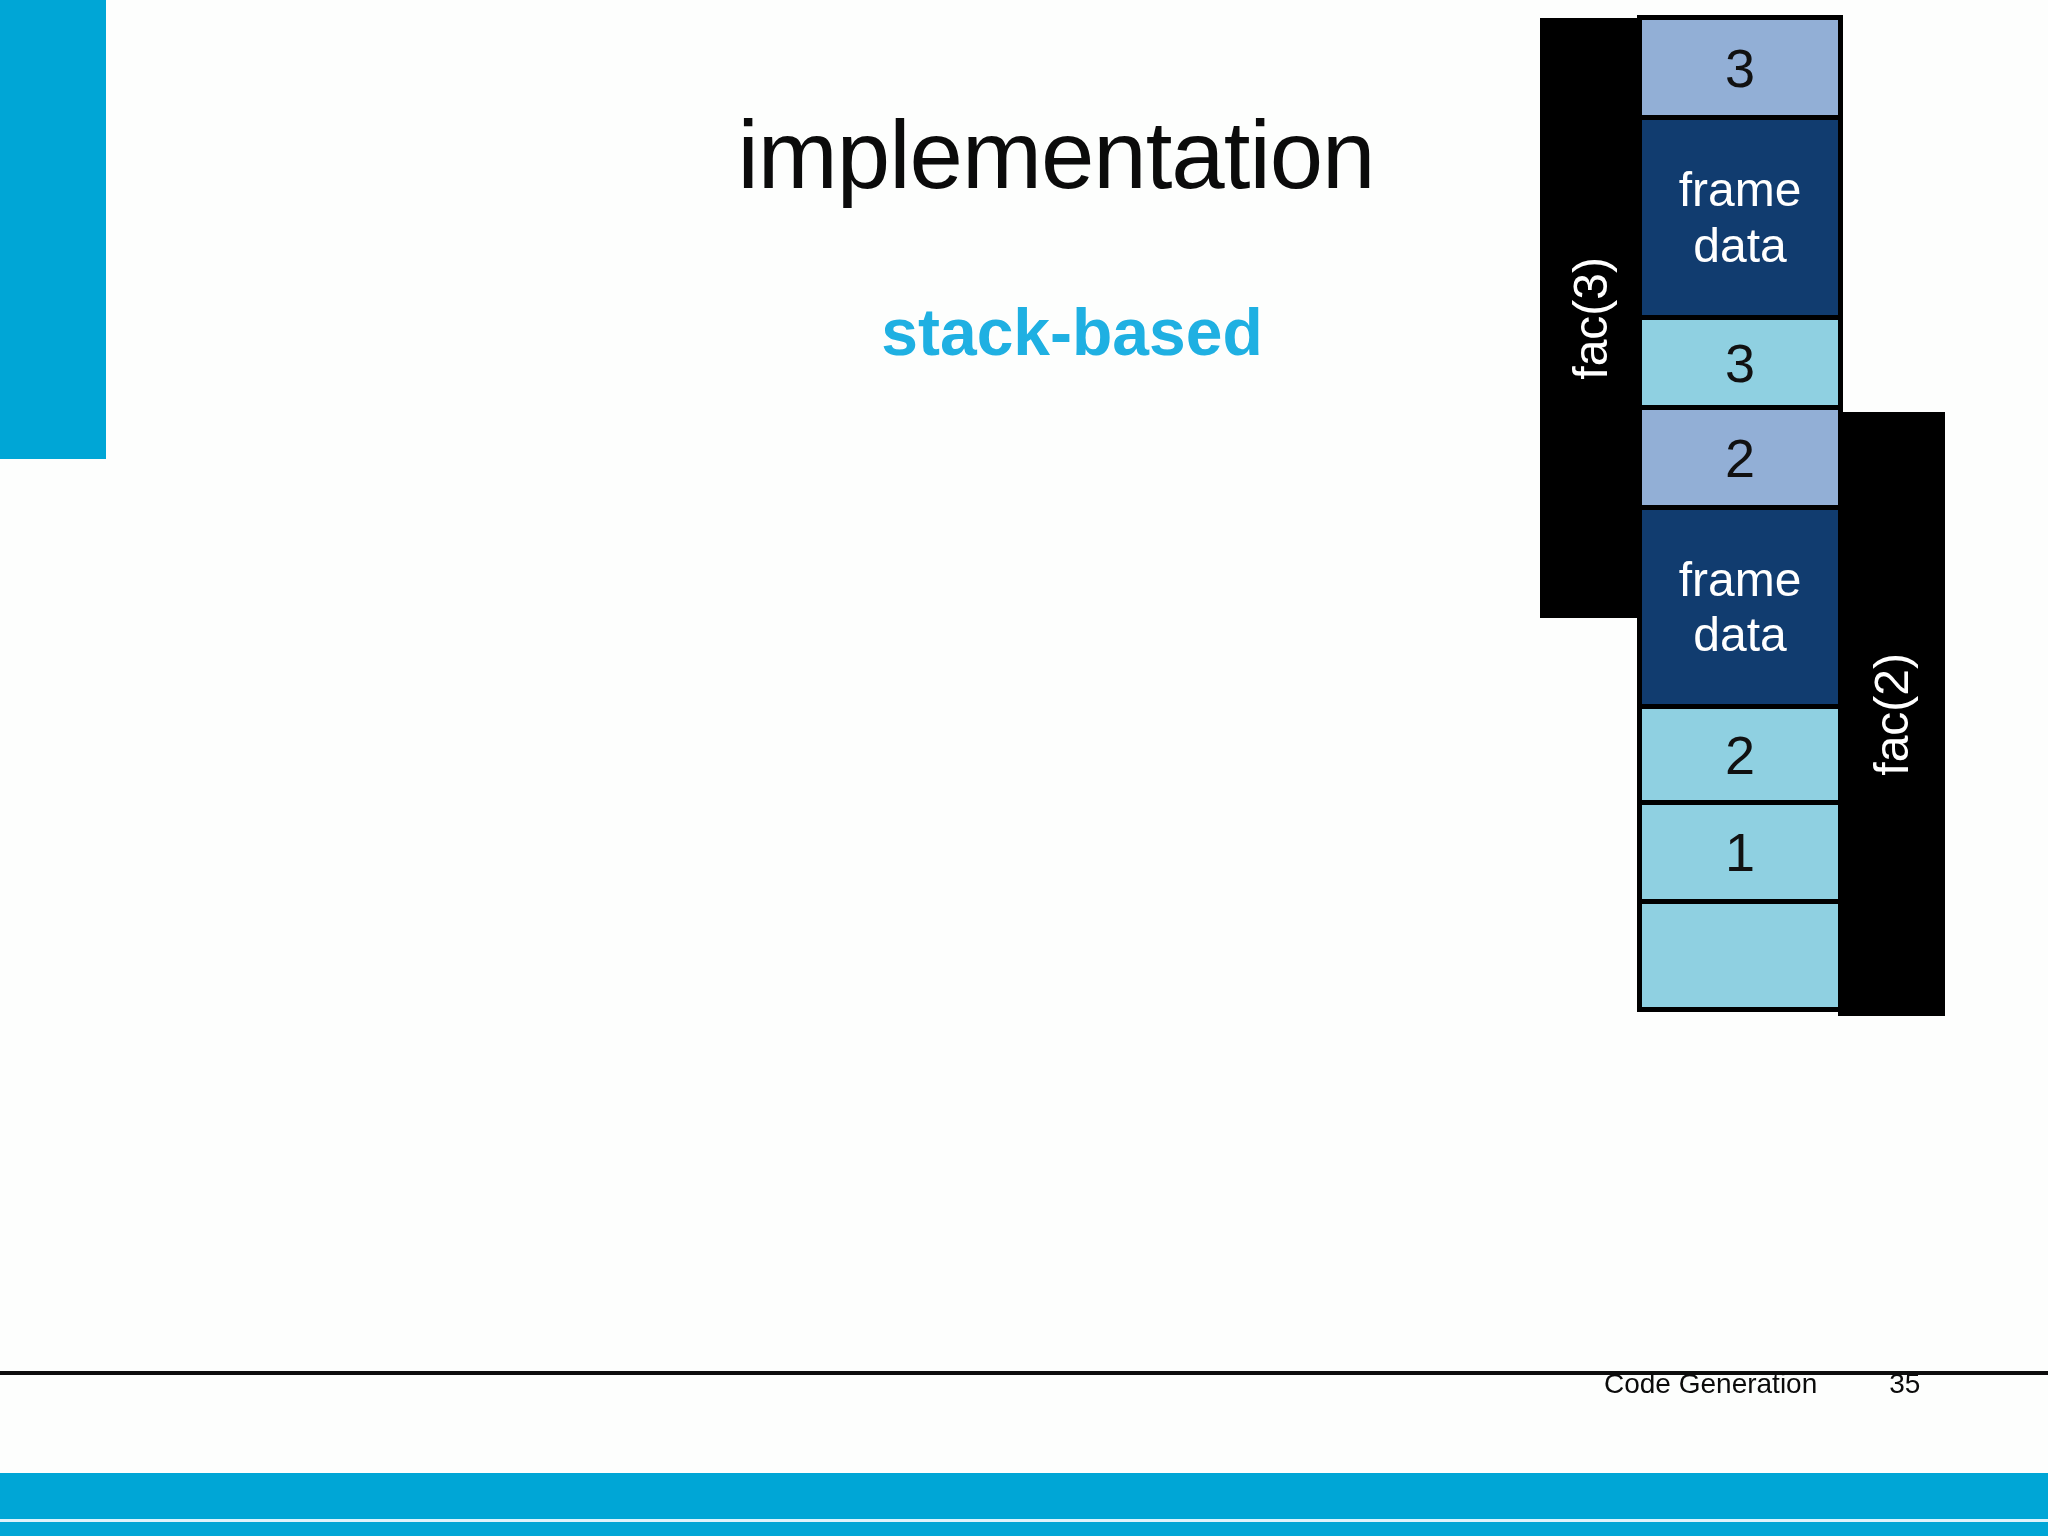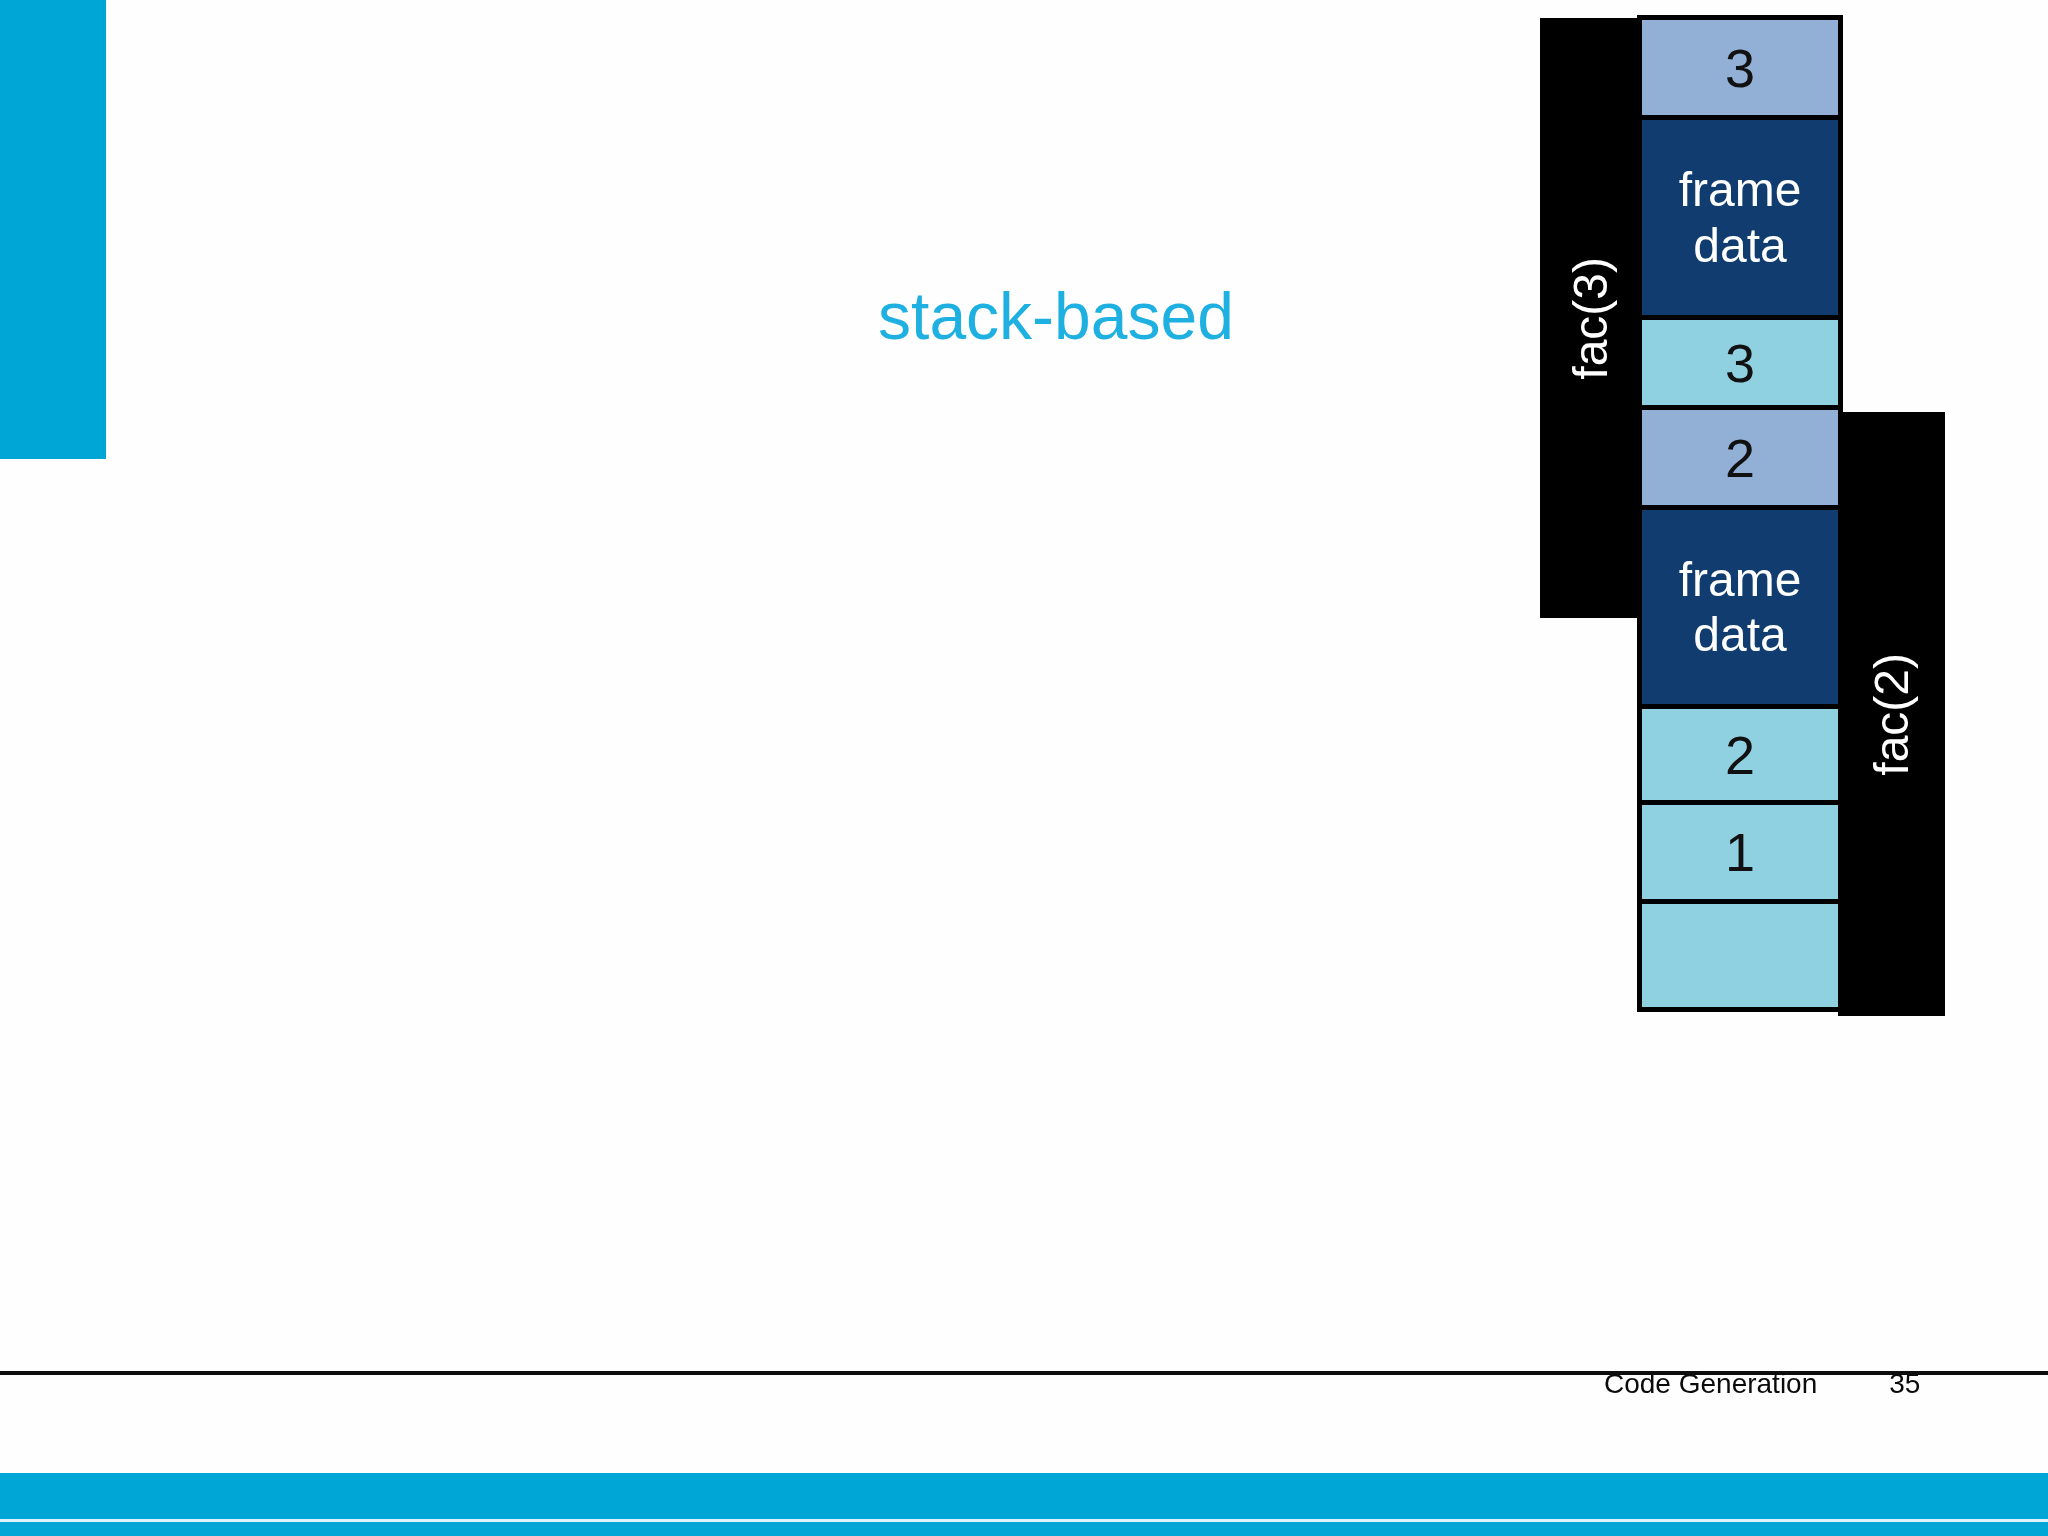--- a/index.html
+++ b/index.html
@@ -152,21 +152,22 @@
     background: #00a6d6;
   }
 </style>
 </head>
 <body>
 
 <div class="slide">
 
   <div class="accent-left"></div>
 
-  <h2 class="subtitle" style="margin:0;font-weight:400;">stack-based</h2>
+  <h1 class="title" style="margin:0;font-weight:400;">implementation</h1>
+  <h2 class="subtitle" style="margin:16px;font-weight:700;">stack-based</h2>
 
   <div class="bar bar-fac3">
     <span class="bar-label">fac(3)</span>
   </div>
 
   <div class="bar bar-fac2">
     <span class="bar-label">fac(2)</span>
   </div>
 
   <div class="stack-column">

